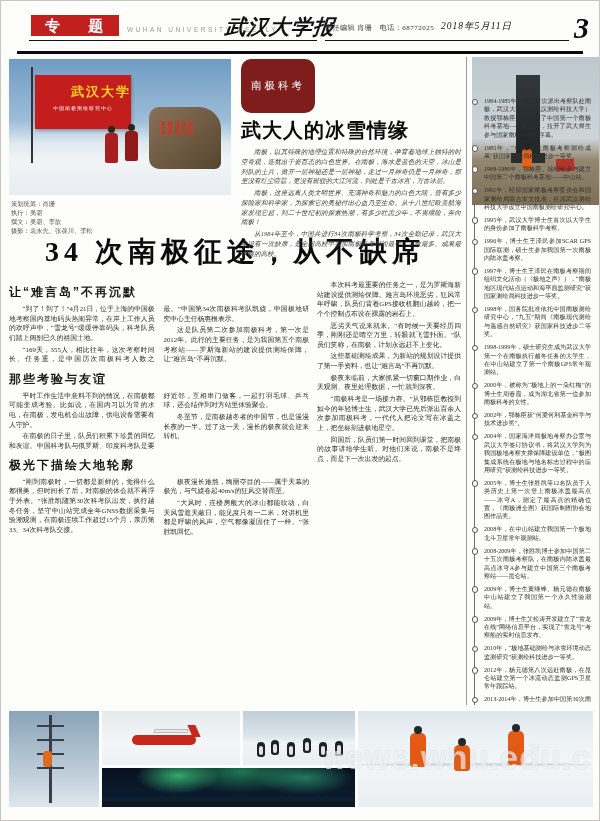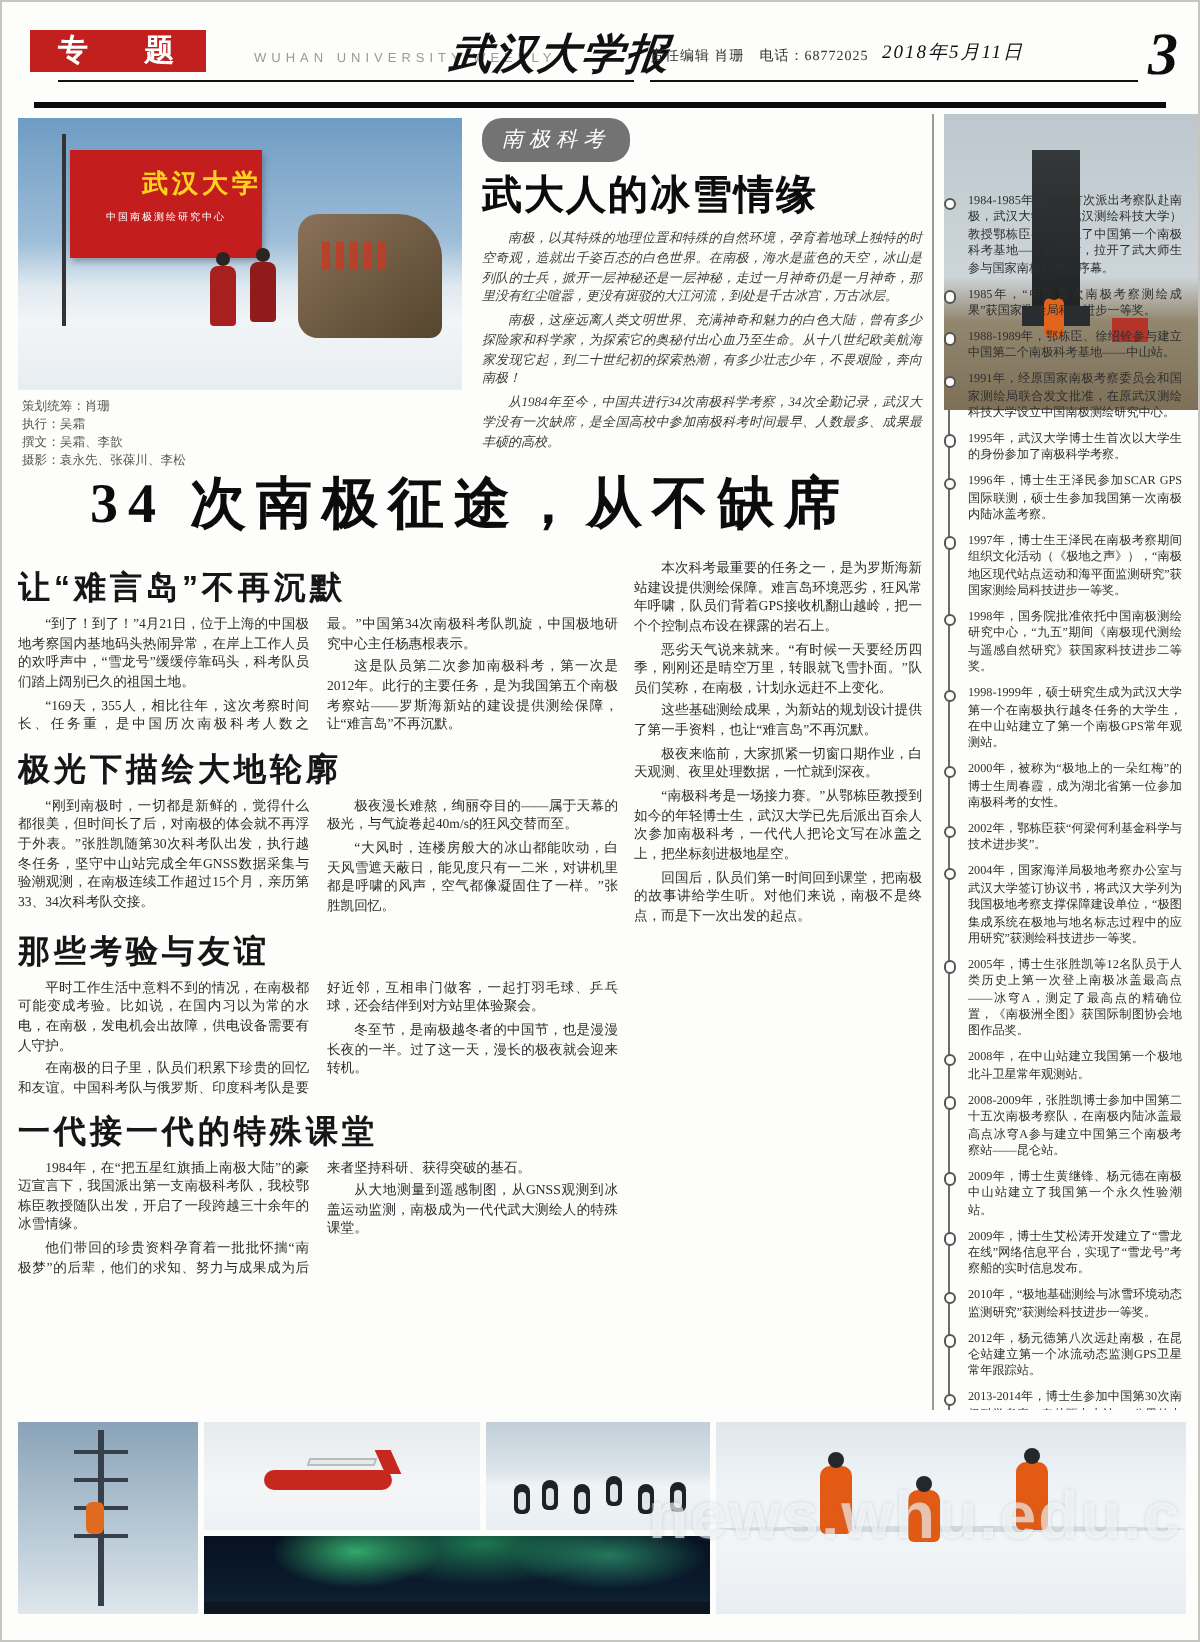--- a/index.html
+++ b/index.html
@@ -6,21 +6,21 @@
   *{box-sizing:border-box;}
   .page{
     width:600px;height:821px;margin:0 auto;position:relative;
     background:#fdfdfb;border:1px solid #c6c5c0;
     padding:6px 8px;overflow:hidden;
     font-family:"Liberation Serif", serif;color:#222;
   }
   
   .hdr{position:relative;height:46px;}
   .topic-badge{
-    position:absolute;left:6px;top:8px;background:#c2201f;color:#fff;
+    position:absolute;left:22px;top:8px;background:#c2201f;color:#fff;
     font-family:"Liberation Sans",sans-serif;font-weight:bold;
     font-size:15px;letter-spacing:12px;padding:3px 4px 3px 14px;line-height:1;
   }
   .weekly{position:absolute;left:118px;top:19px;font-size:6.5px;color:#9a9a96;letter-spacing:2.5px;font-family:"Liberation Sans",sans-serif;}
   .masthead{
     position:absolute;left:216px;top:6px;font-size:21px;font-weight:bold;
     font-style:italic;letter-spacing:1px;transform:skewX(-6deg);color:#111;
   }
   .editor-line{position:absolute;left:316px;top:16px;font-size:7px;color:#333;letter-spacing:.5px;}
   .issue-date{position:absolute;left:432px;top:13px;font-size:9.5px;color:#111;letter-spacing:1px;font-style:italic;}
@@ -45,36 +45,36 @@
   .flag-pole{position:absolute;left:22px;top:8px;width:2px;height:96px;background:#333;}
   .person{position:absolute;width:13px;height:30px;border-radius:4px 4px 2px 2px;background:#a81f1f;}
   .person::before{content:"";position:absolute;left:3px;top:-7px;width:7px;height:7px;border-radius:50%;background:#2b2420;}
   .p1{left:96px;top:74px;}
   .p2{left:116px;top:72px;background:#8f1b1b;}
   .rock{position:absolute;right:10px;top:48px;width:72px;height:62px;background:linear-gradient(140deg,#8a7259,#6b573f 60%,#55452f);border-radius:10px 22px 6px 10px;}
   .rock::after{content:"";position:absolute;left:12px;top:14px;width:34px;height:14px;background:repeating-linear-gradient(90deg,#c23b25 0 4px,transparent 4px 7px);opacity:.85;}
   .credits{position:absolute;left:2px;top:142px;font-size:6.3px;color:#555;line-height:1.45;}
   .headline-block{position:absolute;left:232px;top:0;width:220px;}
   .story-tag{
-    display:inline-block;background:#737373;color:#fff;border-radius:10px;
-    padding:4px 10px;font-size:10.5px;font-style:italic;letter-spacing:3px;margin:2px 0 4px;
+    display:inline-block;background:#7f1d1d;color:#fff;border-radius:10px;
+    padding:20px 10px;font-size:10.5px;letter-spacing:3px;margin:2px 0 4px;
   }
   h1.headline{
     margin:2px 0 6px;font-size:20px;line-height:1.1;letter-spacing:1px;color:#0c0c0c;
     font-family:"Liberation Sans",sans-serif;font-weight:900;
   }
   .intro p{margin:0 0 2px;font-size:6.5px;line-height:1.5;font-style:italic;color:#3c3c3c;text-align:justify;text-indent:2em;}
   h2.subhead{
     margin:4px 0 7px;text-align:center;font-size:28px;letter-spacing:5px;
     color:#0c0c0c;font-weight:900;
   }
   .body-flex{display:flex;height:428px;overflow:hidden;}
   .left-two{width:300px;margin-right:8px;}
   .story h3{
-    margin:6px 0 3px;font-size:16px;font-weight:700;letter-spacing:2px;color:#161616;
+    margin:6px 0 3px;font-size:12px;font-weight:700;letter-spacing:2px;color:#161616;
     font-family:"Liberation Sans",sans-serif;
   }
   .cols{columns:2;column-gap:9px;}
   .bp,.c3 p{margin:0 0 2px;font-size:6.8px;line-height:1.42;color:#2c2c2c;text-align:justify;text-indent:2em;}
   .c3{width:144px;overflow:hidden;padding-top:2px;}
   
   .sb-photo{
     width:100%;height:148px;position:relative;overflow:hidden;
     background:linear-gradient(#bdc7cd 0%,#cdd5d9 55%,#93866f 70%,#7d7057 100%);
   }
@@ -182,44 +182,35 @@
           <section class="story">
             <h3>让“难言岛”不再沉默</h3>
             <div class="cols">
 
             <p class="bp">“到了！到了！”4月21日，位于上海的中国极地考察国内基地码头热闹异常，在岸上工作人员的欢呼声中，“雪龙号”缓缓停靠码头，科考队员们踏上阔别已久的祖国土地。</p>
                 <p class="bp">“169天，355人，相比往年，这次考察时间长、任务重，是中国历次南极科考人数之最。”中国第34次南极科考队凯旋，中国极地研究中心主任杨惠根表示。</p>
                 <p class="bp">这是队员第二次参加南极科考，第一次是2012年。此行的主要任务，是为我国第五个南极考察站——罗斯海新站的建设提供测绘保障，让“难言岛”不再沉默。</p>
               </div>
           </section>
           <section class="story">
-            <h3>极光下描绘大地轮廓</h3>
-            <div class="cols">
-
-            <p class="bp">“刚到南极时，一切都是新鲜的，觉得什么都很美，但时间长了后，对南极的体会就不再浮于外表。”张胜凯随第30次科考队出发，执行越冬任务，坚守中山站完成全年GNSS数据采集与验潮观测，在南极连续工作超过15个月，亲历第33、34次科考队交接。</p>
-                <p class="bp">极夜漫长难熬，绚丽夺目的——属于天幕的极光，与气旋卷起40m/s的狂风交替而至。</p>
-                <p class="bp">“大风时，连楼房般大的冰山都能吹动，白天风雪遮天蔽日，能见度只有一二米，对讲机里都是呼啸的风声，空气都像凝固住了一样。”张胜凯回忆。</p>
-              </div>
-          </section>
-          <section class="story">
             <h3>那些考验与友谊</h3>
             <div class="cols">
 
             <p class="bp">平时工作生活中意料不到的情况，在南极都可能变成考验。比如说，在国内习以为常的水电，在南极，发电机会出故障，供电设备需要有人守护。</p>
                 <p class="bp">在南极的日子里，队员们积累下珍贵的回忆和友谊。中国科考队与俄罗斯、印度科考队是要好近邻，互相串门做客，一起打羽毛球、乒乓球，还会结伴到对方站里体验聚会。</p>
                 <p class="bp">冬至节，是南极越冬者的中国节，也是漫漫长夜的一半。过了这一天，漫长的极夜就会迎来转机。</p>
               </div>
           </section>
           <section class="story">
-            <h3>一代接一代的特殊课堂</h3>
+            <h3>极光下描绘大地轮廓</h3>
             <div class="cols">
 
-            <p class="bp">1984年，在“把五星红旗插上南极大陆”的豪迈宣言下，我国派出第一支南极科考队，我校鄂栋臣教授随队出发，开启了一段跨越三十余年的冰雪情缘。</p>
-                <p class="bp">他们带回的珍贵资料孕育着一批批怀揣“南极梦”的后辈，他们的求知、努力与成果成为后来者坚持科研、获得突破的基石。</p>
-                <p class="bp">从大地测量到遥感制图，从GNSS观测到冰盖运动监测，南极成为一代代武大测绘人的特殊课堂。</p>
+            <p class="bp">“刚到南极时，一切都是新鲜的，觉得什么都很美，但时间长了后，对南极的体会就不再浮于外表。”张胜凯随第30次科考队出发，执行越冬任务，坚守中山站完成全年GNSS数据采集与验潮观测，在南极连续工作超过15个月，亲历第33、34次科考队交接。</p>
+                <p class="bp">极夜漫长难熬，绚丽夺目的——属于天幕的极光，与气旋卷起40m/s的狂风交替而至。</p>
+                <p class="bp">“大风时，连楼房般大的冰山都能吹动，白天风雪遮天蔽日，能见度只有一二米，对讲机里都是呼啸的风声，空气都像凝固住了一样。”张胜凯回忆。</p>
               </div>
           </section>
         </div>
         <div class="c3">
 
         <p>本次科考最重要的任务之一，是为罗斯海新站建设提供测绘保障。难言岛环境恶劣，狂风常年呼啸，队员们背着GPS接收机翻山越岭，把一个个控制点布设在裸露的岩石上。</p>
             <p>恶劣天气说来就来。“有时候一天要经历四季，刚刚还是晴空万里，转眼就飞雪扑面。”队员们笑称，在南极，计划永远赶不上变化。</p>
             <p>这些基础测绘成果，为新站的规划设计提供了第一手资料，也让“难言岛”不再沉默。</p>
             <p>极夜来临前，大家抓紧一切窗口期作业，白天观测、夜里处理数据，一忙就到深夜。</p>
             <p>“南极科考是一场接力赛。”从鄂栋臣教授到如今的年轻博士生，武汉大学已先后派出百余人次参加南极科考，一代代人把论文写在冰盖之上，把坐标刻进极地星空。</p>

